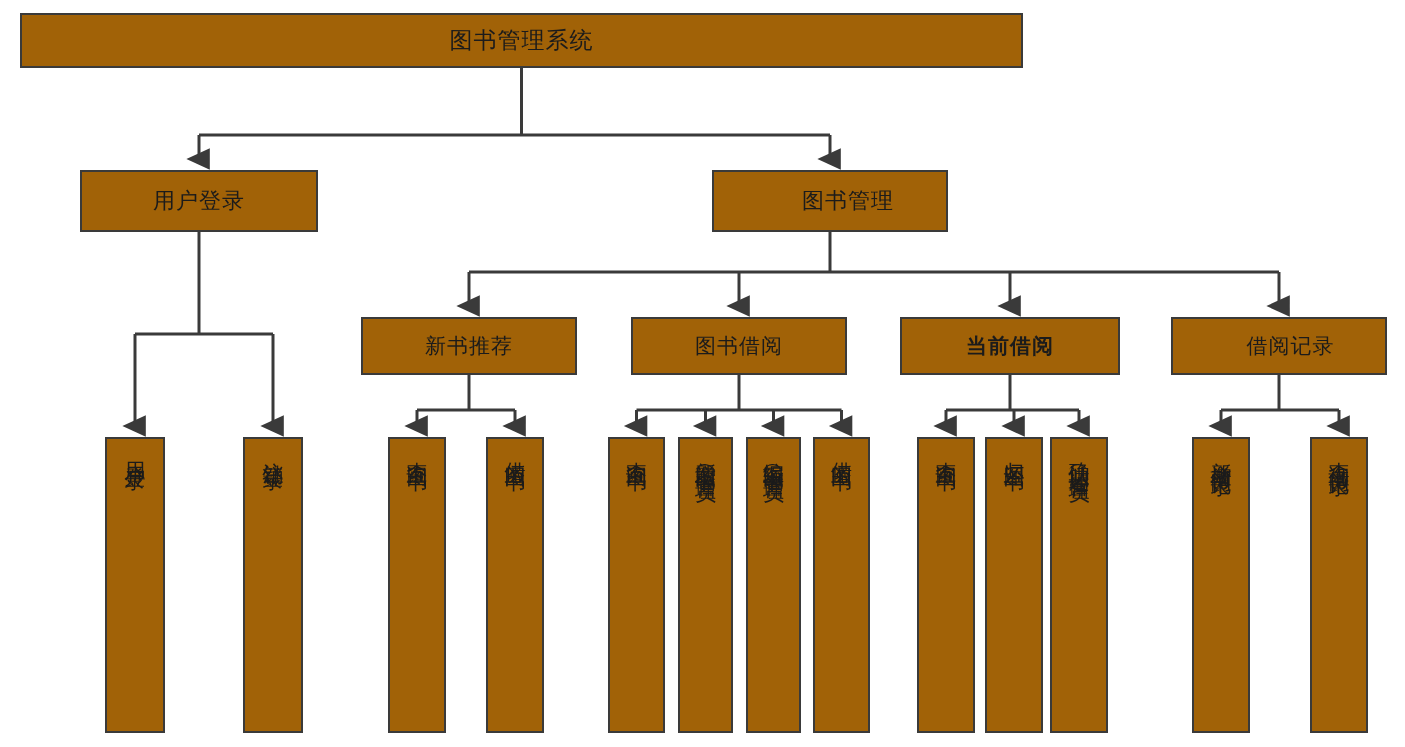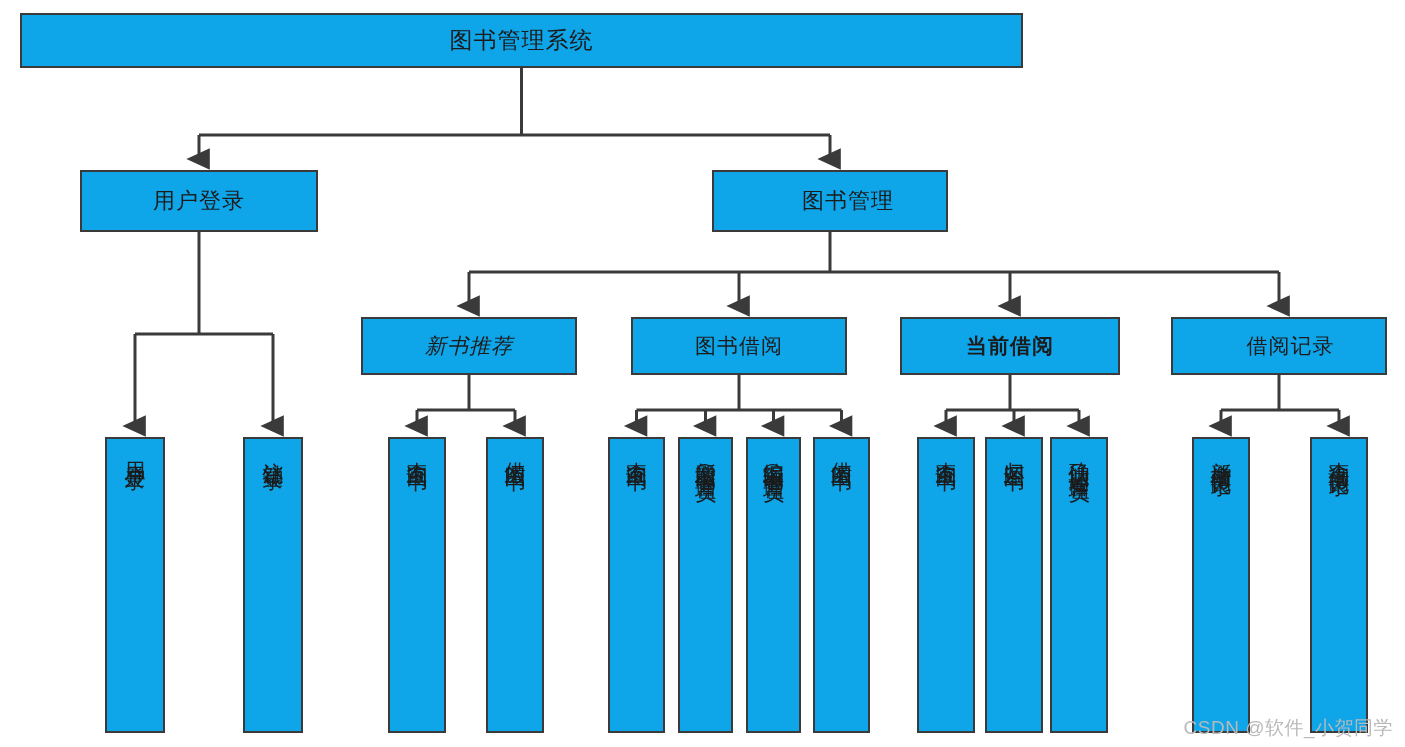--- a/index.html
+++ b/index.html
@@ -21,21 +21,21 @@
     position: absolute;
     left: 0;
     top: 0;
     width: 1405px;
     height: 747px;
     pointer-events: none;
   }
   .node {
     position: absolute;
     box-sizing: border-box;
-    background: #0ea5e9;
+    background: #a16207;
     border: 2px solid #3a3a3a;
     display: flex;
     align-items: center;
     justify-content: center;
     color: #1b1b1b;
     text-align: center;
   }
   .node.level-0 {
     font-size: 23px;
   }
@@ -130,21 +130,21 @@
       </div>
       <div class="node leaf" style="left: 105px; top: 437px; width: 60px; height: 296px;">
         <span class="vlabel">用户登录</span>
       </div>
       <div class="node leaf" style="left: 243px; top: 437px; width: 60px; height: 296px;">
         <span class="vlabel">注销登录</span>
       </div>
       <div class="node level-1" style="left: 712px; top: 170px; width: 236px; height: 62px; padding-left: 36px;">
         <span class="hlabel">图书管理</span>
       </div>
-      <div class="node level-2" style="left: 361px; top: 317px; width: 216px; height: 58px; font-style: italic;">
+      <div class="node level-2" style="left: 361px; top: 317px; width: 216px; height: 58px;">
         <span class="hlabel">新书推荐</span>
       </div>
       <div class="node leaf" style="left: 388px; top: 437px; width: 58px; height: 296px;">
         <span class="vlabel">查询图书</span>
       </div>
       <div class="node leaf" style="left: 486px; top: 437px; width: 58px; height: 296px;">
         <span class="vlabel">借阅图书</span>
       </div>
       <div class="node level-2" style="left: 631px; top: 317px; width: 216px; height: 58px; text-align: center;">
         <span class="hlabel">图书借阅</span>
@@ -177,14 +177,13 @@
         <span class="hlabel">借阅记录</span>
       </div>
       <div class="node leaf" style="left: 1192px; top: 437px; width: 58px; height: 296px;">
         <span class="vlabel">新增借阅记录</span>
       </div>
       <div class="node leaf" style="left: 1310px; top: 437px; width: 58px; height: 296px;">
         <span class="vlabel">查询借阅记录</span>
       </div>
     </div>
 
-  <div id="watermark">CSDN @软件_小贺同学</div>
 </div>
 
 </body></html>

